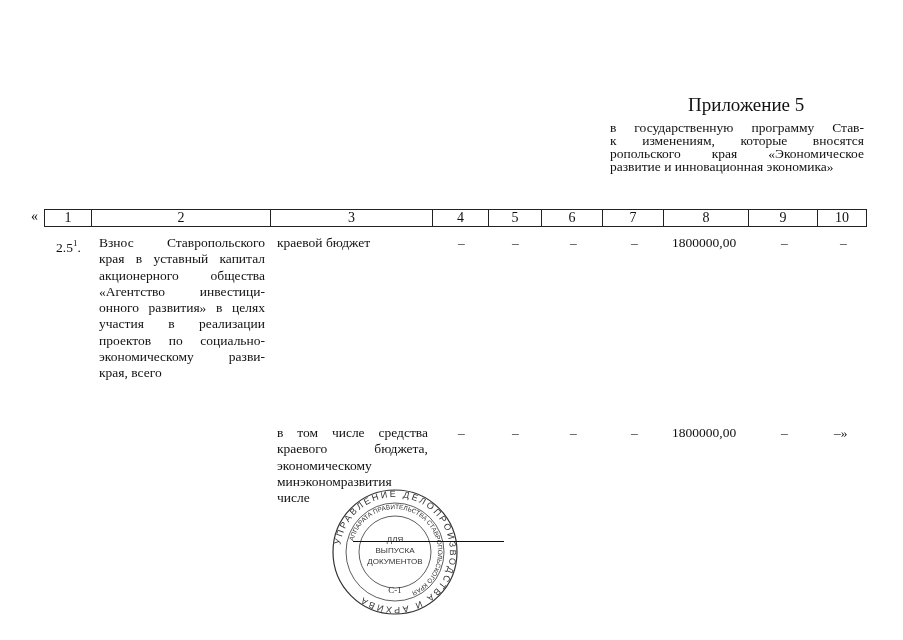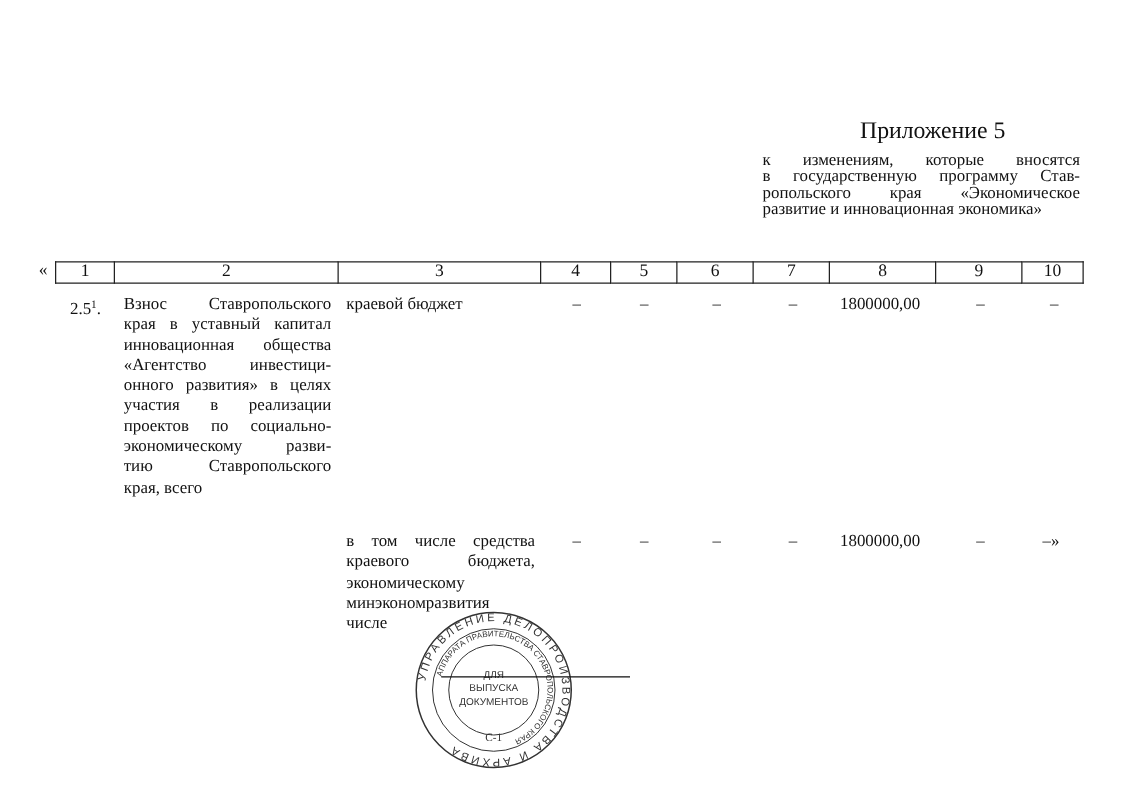--- a/index.html
+++ b/index.html
@@ -18,22 +18,22 @@
   .lastleft span:last-child { text-align-last:left; }
   .val { position:absolute; font-size:13.5px; }
   .line { position:absolute; left:353px; top:541px; width:151px; height:1px; background:#111; }
   svg.stamp { position:absolute; left:330px; top:487px; }
 </style>
 </head>
 <body>
 
 <div id="appendix-title" class="abs">Приложение 5</div>
 <div id="appendix-desc" class="abs">
+  <span>в государственную программу Став-</span>
   <span>к изменениям, которые вносятся</span>
-  <span>в государственную программу Став-</span>
   <span>ропольского края «Экономическое</span>
   <span style="text-align-last:left">развитие и инновационная экономика»</span>
 </div>
 
 <div id="open-quote" class="abs">«</div>
 
 <table class="hdr">
   <tbody>
       <tr>
     <td style="width:46px">1</td>
@@ -48,27 +48,26 @@
     <td style="width:48px">10</td>
   </tr>
 </tbody>
   </table>
 
 <div class="cell" style="left:56px;top:235px;"><span>2.5</span><sup style="font-size:9px">1</sup><span>.</span></div>
 
 <div class="cell just lastleft" style="left:99px;top:235px;width:166px;">
   <span>Взнос Ставропольского</span>
   <span>края в уставный капитал</span>
-  <span>инновационная общества</span>
+  <span>акционерного общества</span>
   <span>«Агентство инвестици-</span>
   <span>онного развития» в целях</span>
   <span>участия в реализации</span>
   <span>проектов по социально-</span>
   <span>экономическому разви-</span>
-  <span>тию Ставропольского</span>
   <span>края, всего</span>
 </div>
 
 <div class="cell" style="left:277px;top:235px;">краевой бюджет</div>
 
 <div class="val" style="left:458px;top:235px;">–</div>
 <div class="val" style="left:512px;top:235px;">–</div>
 <div class="val" style="left:570px;top:235px;">–</div>
 <div class="val" style="left:631px;top:235px;">–</div>
 <div class="val" style="left:672px;top:235px;">1800000,00</div>

